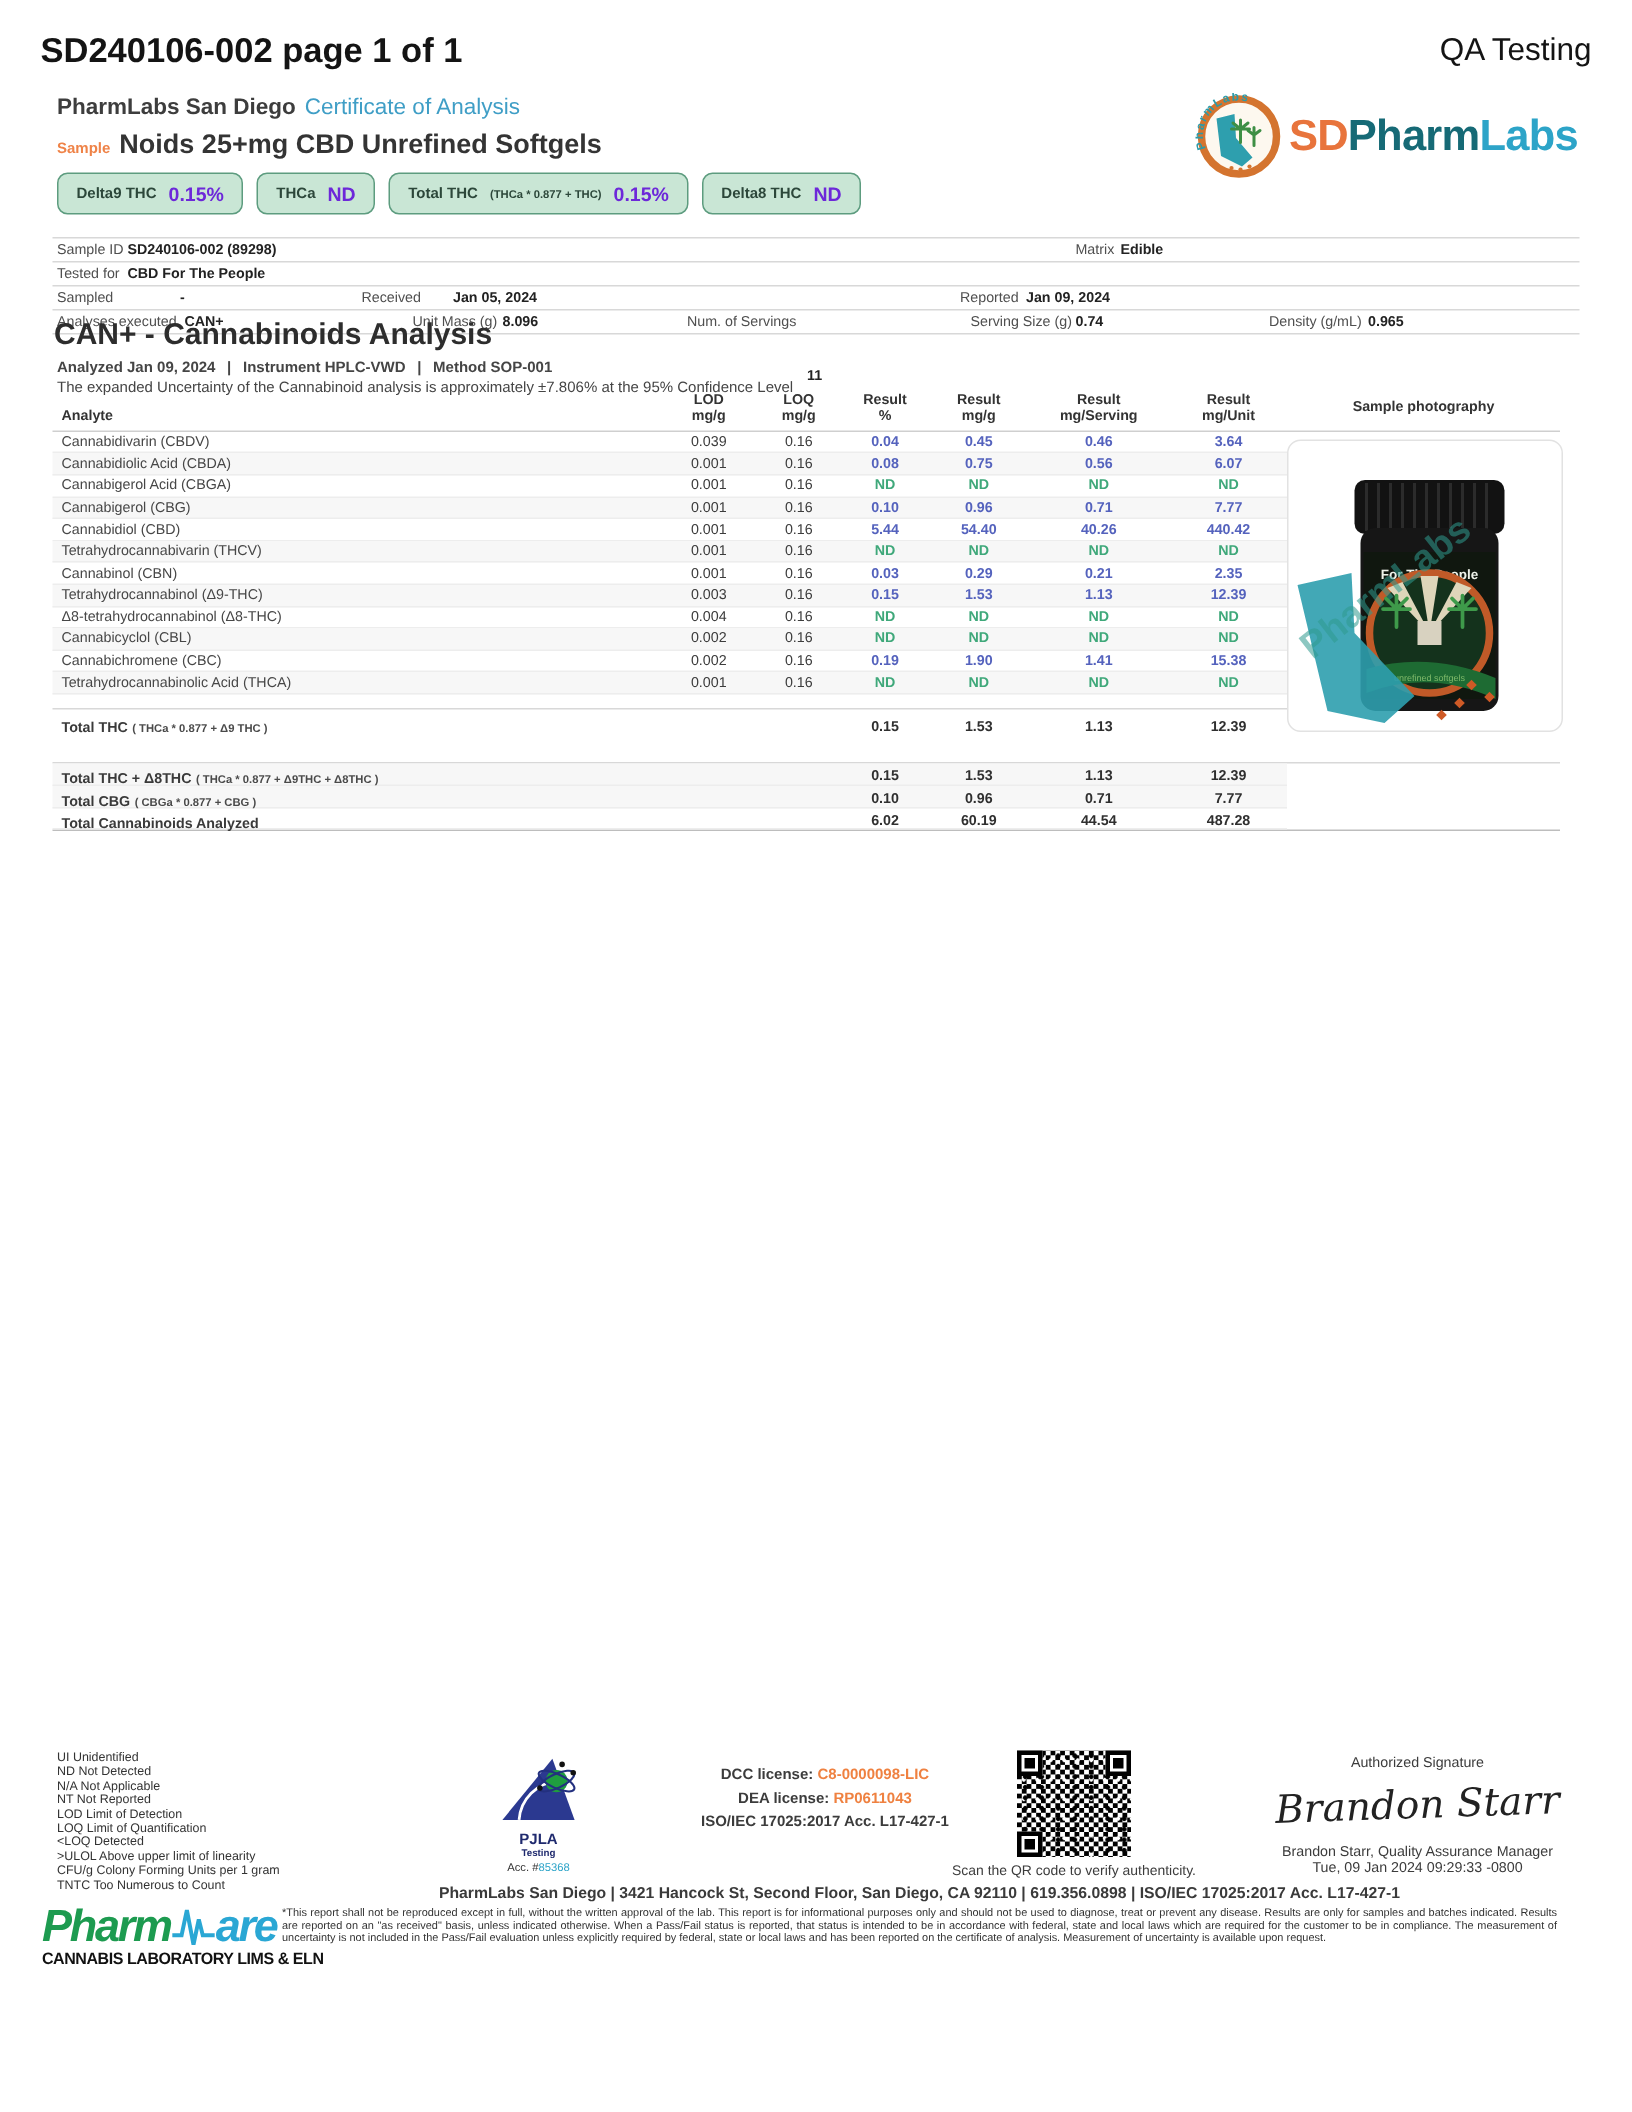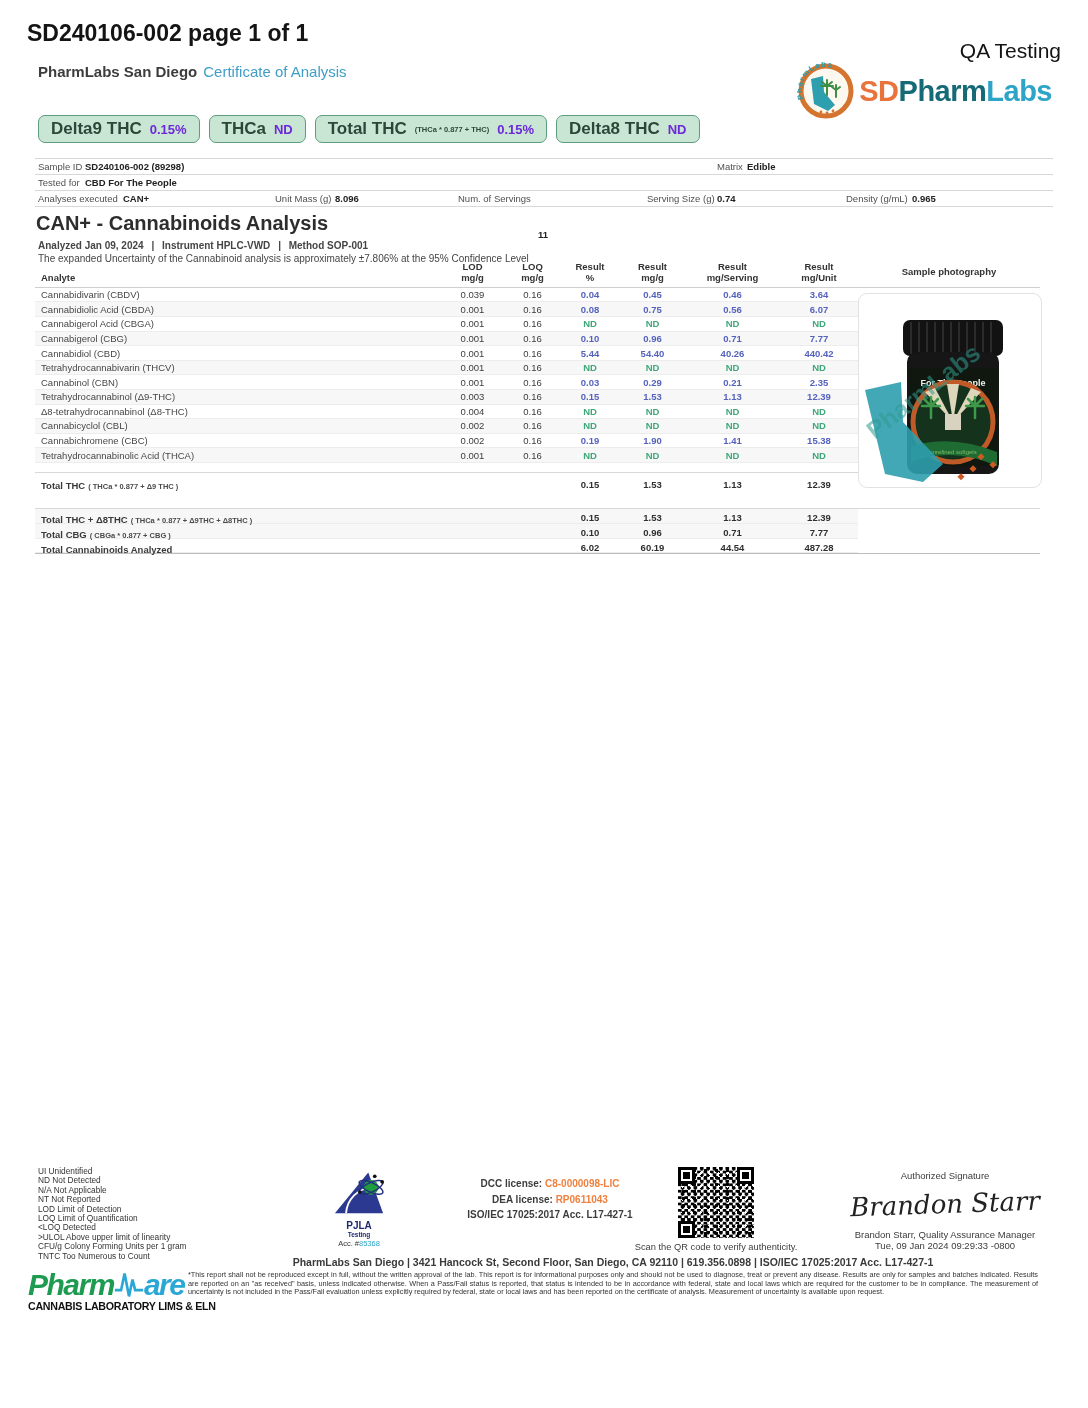--- a/index.html
+++ b/index.html
@@ -1,32 +1,32 @@
 <!DOCTYPE html>
 <html><head>
 <meta charset="utf-8">
 <style>
   html,body{margin:0;padding:0;background:#fff;}
   .page{position:relative;width:1088px;height:1408px;background:#fff;overflow:hidden;
         font-family:"Liberation Sans",sans-serif;color:#2f2f2f;}
 
   
   .doc-title{position:absolute;left:27px;top:20px;font-size:23px;font-weight:600;color:#141414;}
-  .qa-label{position:absolute;right:27px;top:39px;font-size:21px;color:#141414;text-align:center;}
+  .qa-label{position:absolute;right:27px;top:22px;font-size:21px;color:#141414;text-align:center;}
   .lab-line{position:absolute;left:38px;top:63px;font-size:15px;}
   .lab-name{font-weight:700;color:#3d3d3d;}
   .coa{color:#3f9ec6;margin-left:6px;}
   .sample-line{position:absolute;left:38px;top:86px;display:flex;align-items:baseline;gap:6px;}
   .sample-label{font-size:10px;color:#ef8348;font-weight:700;}
   .sample-name{font-size:18px;font-weight:700;color:#343434;}
 
   .badges{position:absolute;left:38px;top:115px;display:flex;gap:9px;}
   .badge{display:flex;align-items:center;gap:8px;background:#c9e6d5;border:1.6px solid #5d9c7f;
          border-radius:7px;padding:0 12px;height:26px;}
-  .badge .bl{font-size:17px;color:#2c473a;font-weight:600;}
+  .badge .bl{font-size:10px;color:#2c473a;font-weight:600;}
   .badge .bf{font-size:7.5px;color:#2c473a;font-weight:600;}
   .badge .bv{font-size:13px;color:#6d28d9;font-weight:700;}
 
   .logo{position:absolute;right:36px;top:62px;display:flex;align-items:center;gap:4px;}
   .logo-text{font-size:29px;font-weight:700;letter-spacing:-0.5px;}
   .lsd{color:#e8743c;} .lph{color:#166a76;} .llb{color:#2da4c8;font-weight:600;}
 
   
   .meta{position:absolute;left:35px;top:158px;width:1018px;font-size:9.5px;color:#4f4f4f;}
   .mrow{position:relative;height:15px;border-bottom:1px solid #d8d8d8;}
@@ -122,20 +122,24 @@
 
 <div class="page">
 
   <div class="doc-title">SD240106-002 page 1 of 1</div>
   <div class="qa-label">QA Testing</div>
 
   <div class="lab-line">
     <span class="lab-name">PharmLabs San Diego</span><span class="coa">Certificate of Analysis</span>
   </div>
 
+  <div class="sample-line">
+    <span class="sample-label">Sample</span>
+    <span class="sample-name">Noids 25+mg CBD Unrefined Softgels</span>
+  </div>
 
   <div class="badges">
     <div class="badge">
       <span class="bl">Delta9 THC</span>
 
       <span class="bv">0.15%</span>
     </div>
 
     <div class="badge">
       <span class="bl">THCa</span>
@@ -184,20 +188,28 @@
   <div class="meta">
     <div class="mrow">
       <span class="p3">Sample ID</span>
       <span class="mv p50">SD240106-002 (89298)</span>
       <span class="p682a">Matrix</span>
       <span class="mv p712">Edible</span>
     </div>
     <div class="mrow">
       <span class="p3">Tested for</span>
       <span class="mv p50">CBD For The People</span>
+    </div>
+    <div class="mrow">
+      <span class="p3">Sampled</span>
+      <span class="mv p85">-</span>
+      <span class="p206">Received</span>
+      <span class="mv p267">Jan 05, 2024</span>
+      <span class="p605">Reported</span>
+      <span class="mv p649">Jan 09, 2024</span>
     </div>
     <div class="mrow">
       <span class="p3">Analyses executed</span>
       <span class="mv p88">CAN+</span>
       <span class="p240">Unit Mass (g)</span>
       <span class="mv p300">8.096</span>
       <span class="p423">Num. of Servings</span>
       <span class="mv p503">11</span>
       <span class="p612">Serving Size (g)</span>
       <span class="mv p682a">0.74</span>

